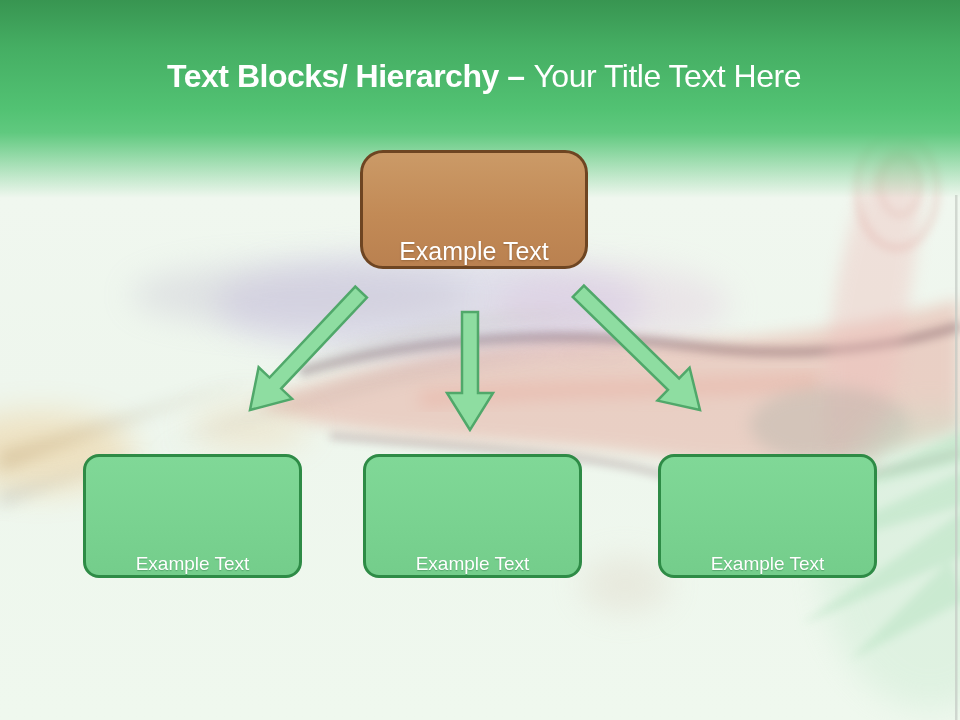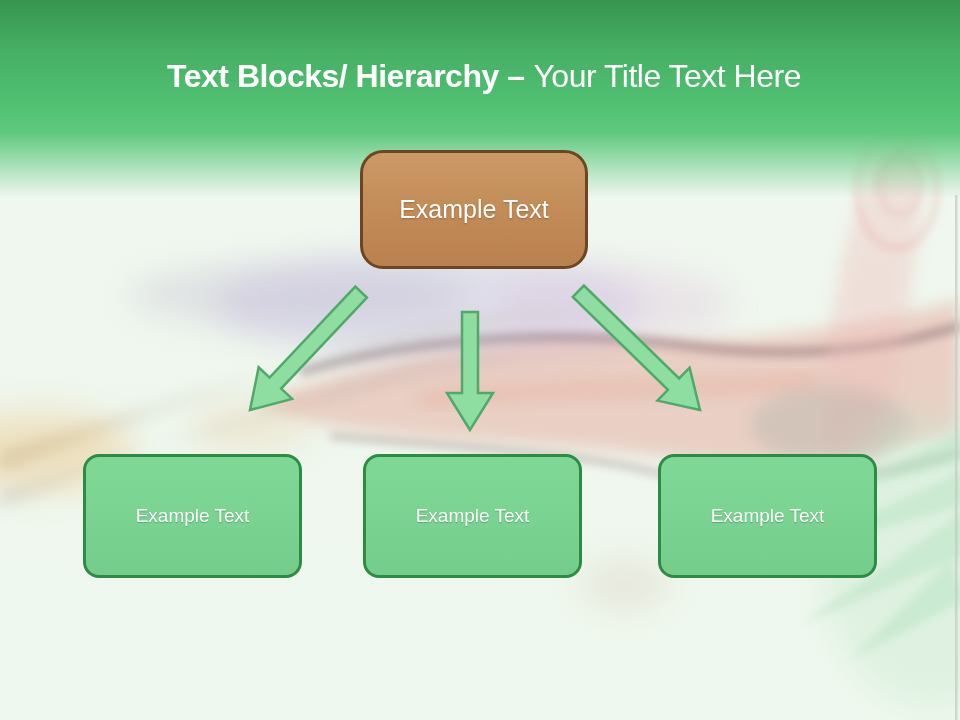--- a/index.html
+++ b/index.html
@@ -17,21 +17,21 @@
   }
   .slide-title{
     position:absolute;left:0;top:50px;width:960px;margin:4px;
     text-align:center;color:#ffffff;font-size:32px;line-height:44px;
     letter-spacing:-0.5px;white-space:nowrap;
   }
   .t-bold{font-weight:700;margin-right:9px;}
   .t-light{font-weight:400;}
   
   .box{
-    position:absolute;display:flex;align-items:center;justify-content:center;
+    position:absolute;display:flex;align-items:flex-end;justify-content:center;
     color:#ffffff;box-sizing:border-box;text-align:center;
   }
   .root-box{
     left:360px;top:150px;width:228px;height:119px;
     background:linear-gradient(180deg,#cb9a67 0%,#c28a56 55%,#ba8150 100%);
     border:3px solid #6e4522;border-radius:23px;
     font-size:25px;text-shadow:0 1px 2px rgba(90,55,25,0.35);
   }
   .child-box{
     top:454px;width:219px;height:124px;

